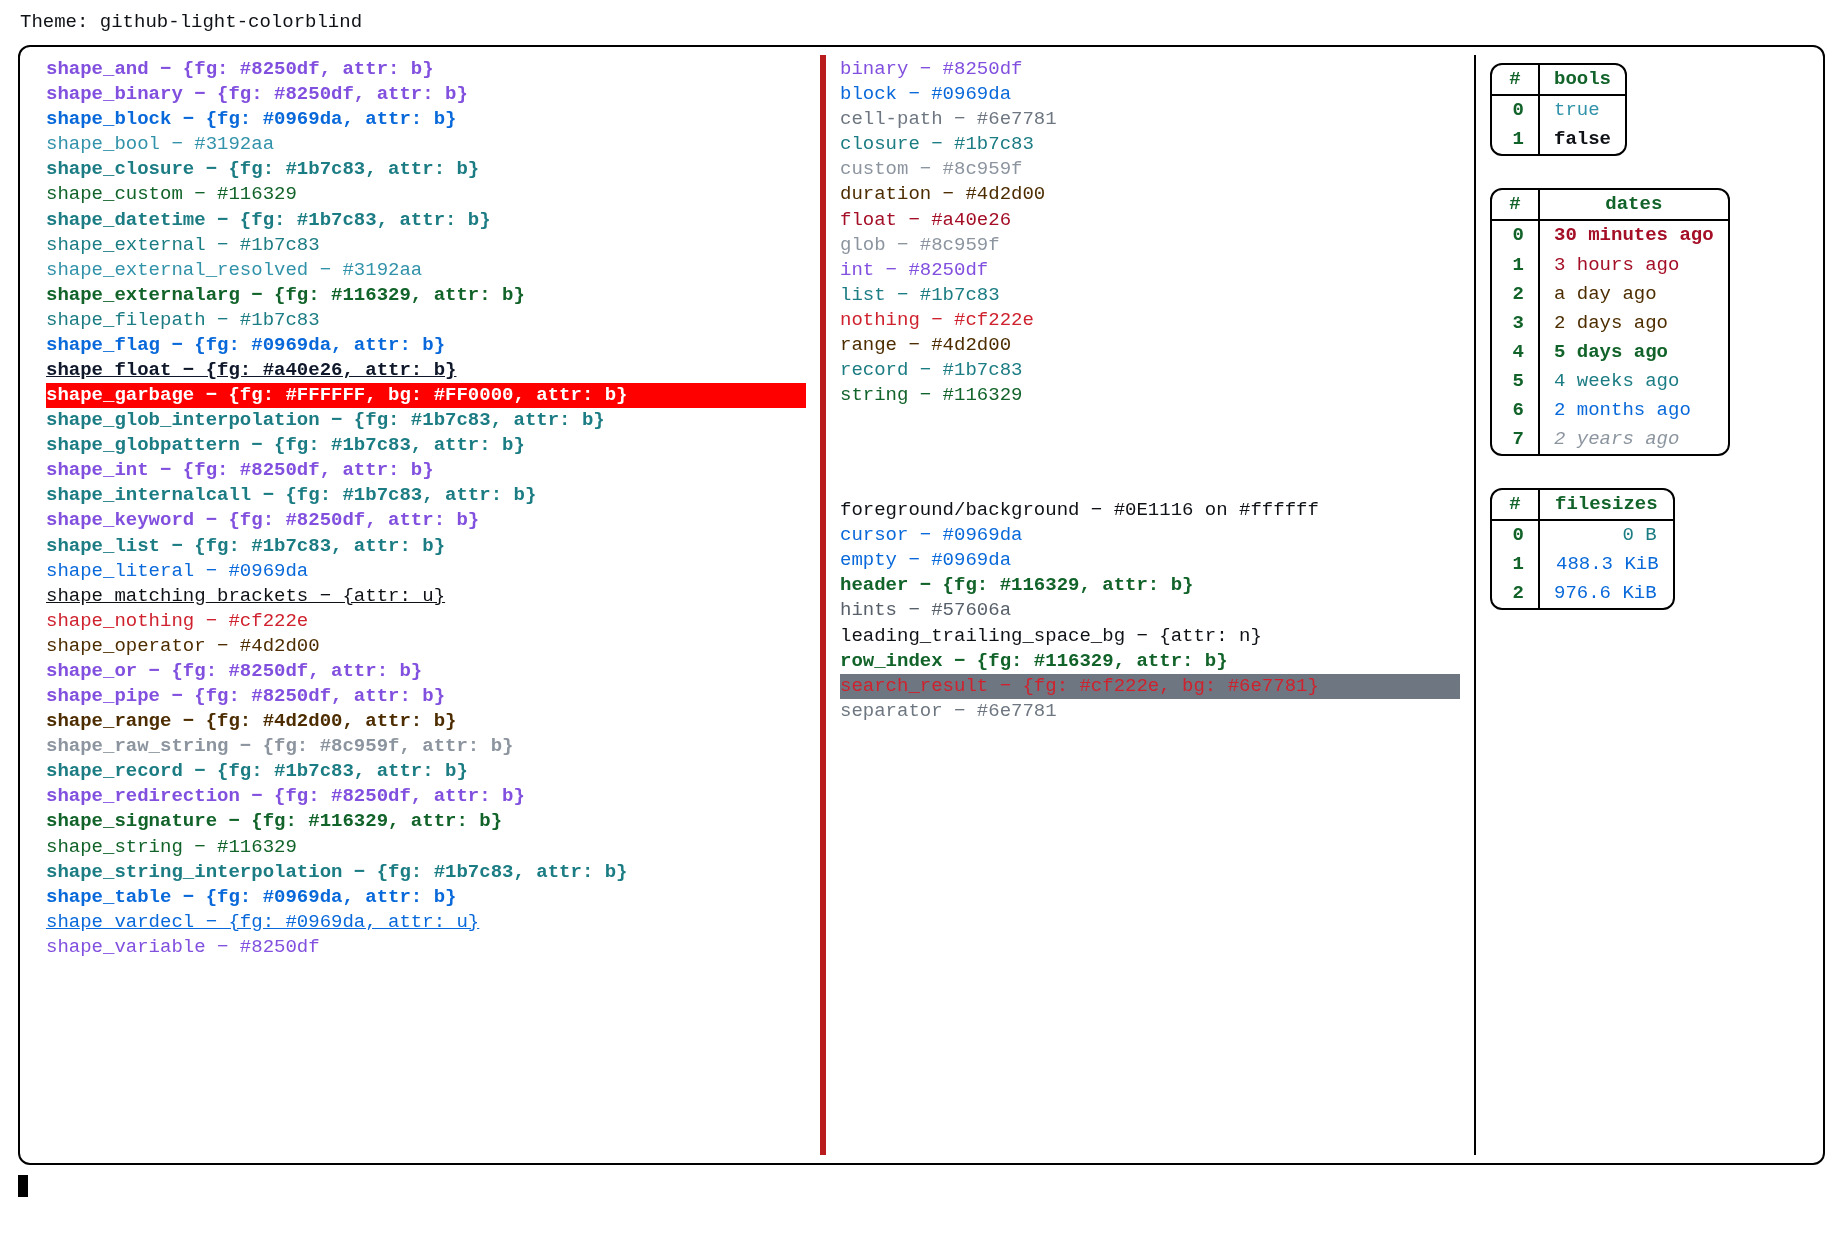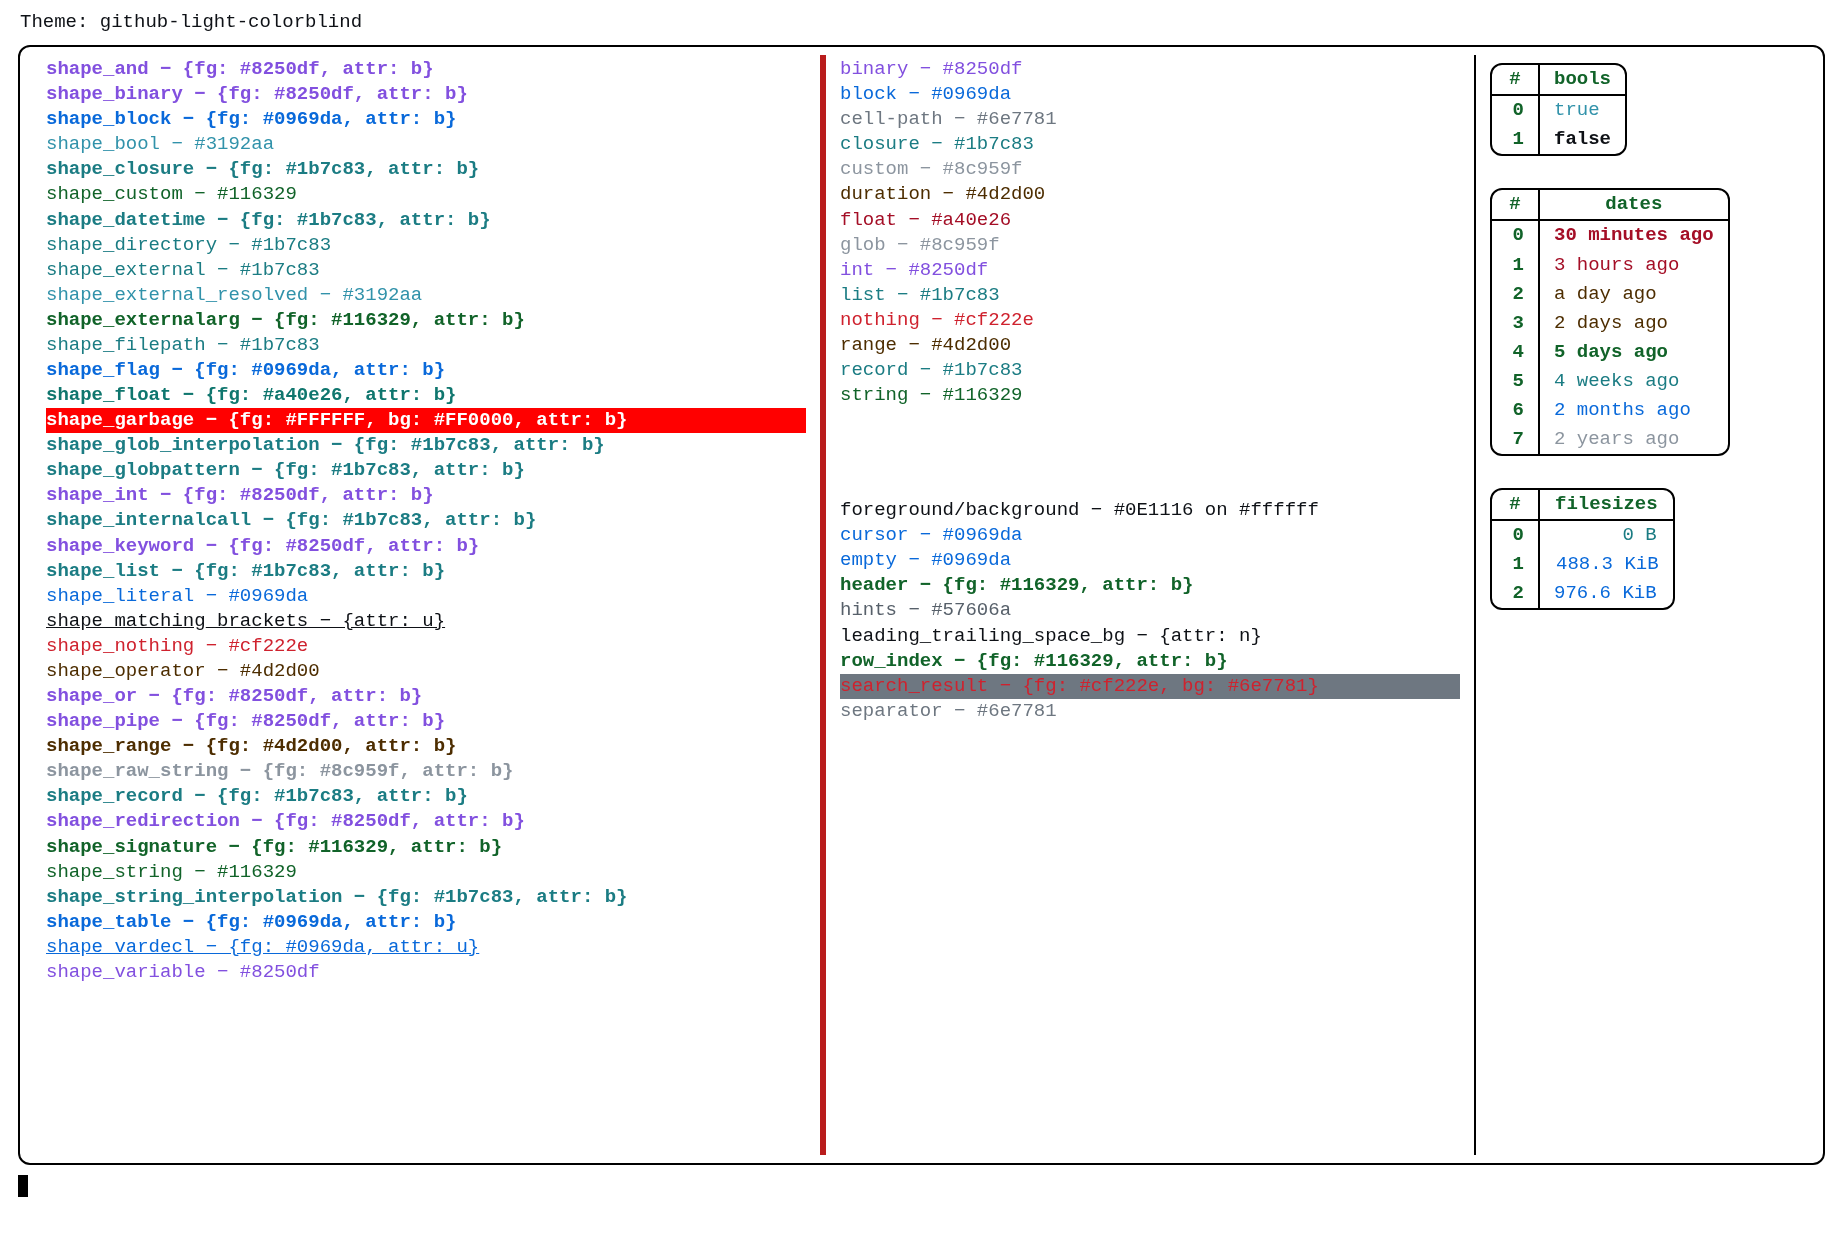--- a/index.html
+++ b/index.html
@@ -60,27 +60,26 @@
 
 <div class="outer">
   <div class="col col1" id="col1">
       <div class="row b" style="color: rgb(130, 80, 223);">shape_and − {fg: #8250df, attr: b}</div>
       <div class="row b" style="color: rgb(130, 80, 223);">shape_binary − {fg: #8250df, attr: b}</div>
       <div class="row b" style="color: rgb(9, 105, 218);">shape_block − {fg: #0969da, attr: b}</div>
       <div class="row" style="color: rgb(49, 146, 170);">shape_bool − #3192aa</div>
       <div class="row b" style="color: rgb(27, 124, 131);">shape_closure − {fg: #1b7c83, attr: b}</div>
       <div class="row" style="color: rgb(17, 99, 41);">shape_custom − #116329</div>
       <div class="row b" style="color: rgb(27, 124, 131);">shape_datetime − {fg: #1b7c83, attr: b}</div>
-      <div class="row" style="color: rgb(27, 124, 131);">shape_directory − #1b7c83</div>
       <div class="row" style="color: rgb(27, 124, 131);">shape_external − #1b7c83</div>
       <div class="row" style="color: rgb(49, 146, 170);">shape_external_resolved − #3192aa</div>
       <div class="row b" style="color: rgb(17, 99, 41);">shape_externalarg − {fg: #116329, attr: b}</div>
       <div class="row" style="color: rgb(27, 124, 131);">shape_filepath − #1b7c83</div>
       <div class="row b" style="color: rgb(9, 105, 218);">shape_flag − {fg: #0969da, attr: b}</div>
-      <div class="row b" style="color: #0f766e;">shape_float − {fg: #a40e26, attr: b}</div>
+      <div class="row b" style="color: #0f172a; text-decoration: underline;">shape_float − {fg: #a40e26, attr: b}</div>
       <div class="row b" style="color: rgb(255, 255, 255); background: rgb(255, 0, 0);">shape_garbage − {fg: #FFFFFF, bg: #FF0000, attr: b}</div>
       <div class="row b" style="color: rgb(27, 124, 131);">shape_glob_interpolation − {fg: #1b7c83, attr: b}</div>
       <div class="row b" style="color: rgb(27, 124, 131);">shape_globpattern − {fg: #1b7c83, attr: b}</div>
       <div class="row b" style="color: rgb(130, 80, 223);">shape_int − {fg: #8250df, attr: b}</div>
       <div class="row b" style="color: rgb(27, 124, 131);">shape_internalcall − {fg: #1b7c83, attr: b}</div>
       <div class="row b" style="color: rgb(130, 80, 223);">shape_keyword − {fg: #8250df, attr: b}</div>
       <div class="row b" style="color: rgb(27, 124, 131);">shape_list − {fg: #1b7c83, attr: b}</div>
       <div class="row" style="color: rgb(9, 105, 218);">shape_literal − #0969da</div>
       <div class="row u" style="color: rgb(14, 17, 22);">shape_matching_brackets − {attr: u}</div>
       <div class="row" style="color: rgb(207, 34, 46);">shape_nothing − #cf222e</div>
@@ -176,21 +175,21 @@
             <tr>
               <td class="idx">5</td>
               <td style="color: rgb(27, 124, 131);">4 weeks ago</td>
             </tr>
             <tr>
               <td class="idx">6</td>
               <td style="color: rgb(9, 105, 218);">2 months ago</td>
             </tr>
             <tr>
               <td class="idx">7</td>
-              <td style="color: rgb(140, 149, 159);">2 years ago</td>
+              <td style="color: rgb(140, 149, 159); font-style: italic;">2 years ago</td>
             </tr>
           </tbody>
         </table></div><div class="tbl"><table>
           <thead>
             <tr>
               <th class="hdr">#</th>
               <th class="hdr">filesizes</th>
             </tr>
           </thead>
           <tbody>

